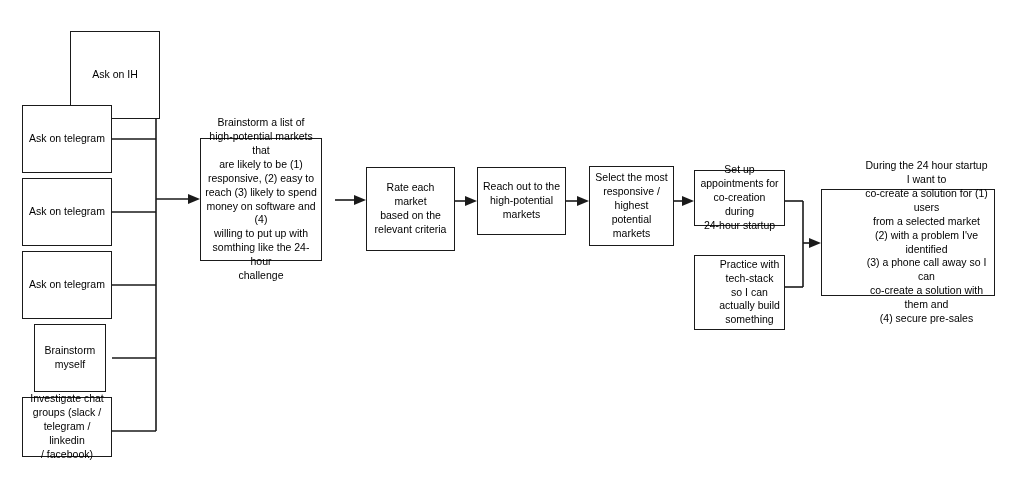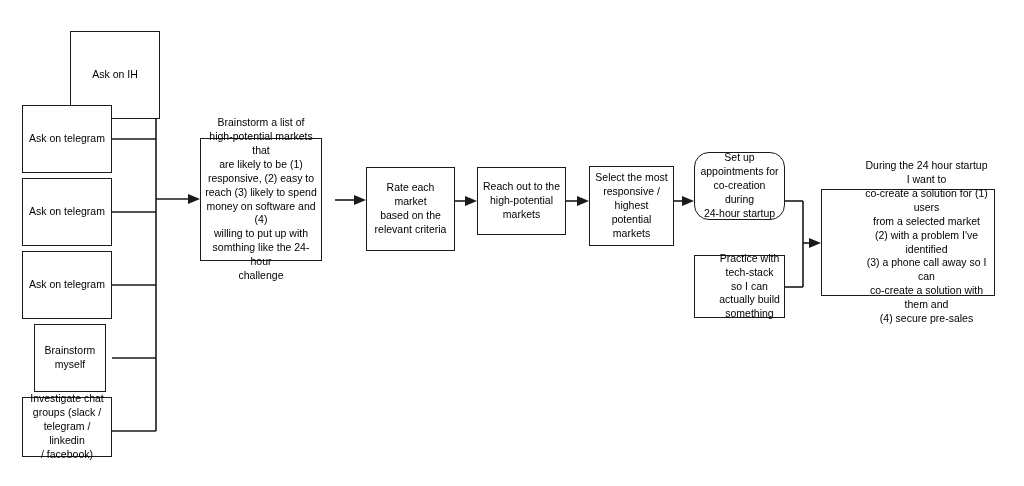--- a/index.html
+++ b/index.html
@@ -144,28 +144,28 @@
 markets</span>
   </div>
 
   <div class="node" style="left:589px; top:166px; width:85px; height:80px;">
     <span class="node-text">Select the most
 responsive /
 highest potential
 markets</span>
   </div>
 
-  <div class="node" style="left:694px; top:152px; width:91px; height:68px;border-radius:15px;">
+  <div class="node" style="left:694px; top:170px; width:91px; height:56px;">
     <span class="node-text">Set up
 appointments for
 co-creation during
 24-hour startup</span>
   </div>
 
-  <div class="node" style="left:694px; top:255px; width:91px; height:63px;padding-left:24px;">
+  <div class="node" style="left:694px; top:255px; width:91px; height:75px;padding-left:24px;">
     <span class="node-text">Practice with
 tech-stack so I can
 actually build
 something</span>
   </div>
 
   <div class="node" style="left:821px; top:189px; width:174px; height:107px;padding-left:41px;">
     <span class="node-text">During the 24 hour startup I want to
 co-create a solution for (1) users
 from a selected market

